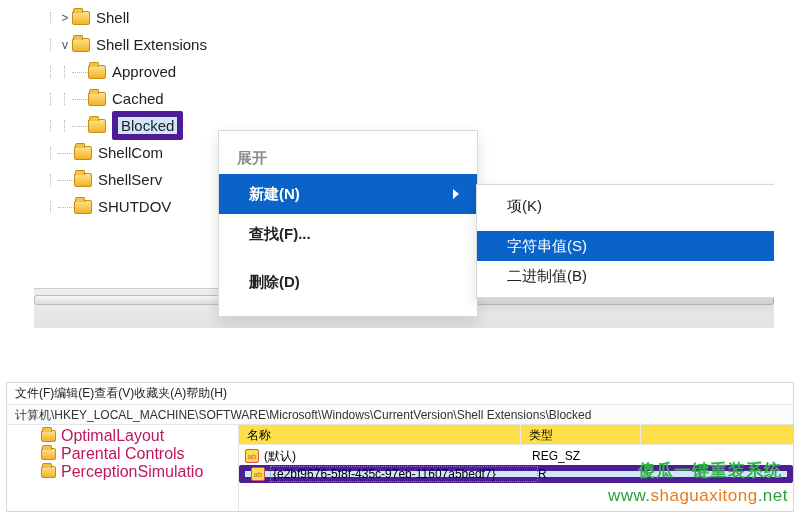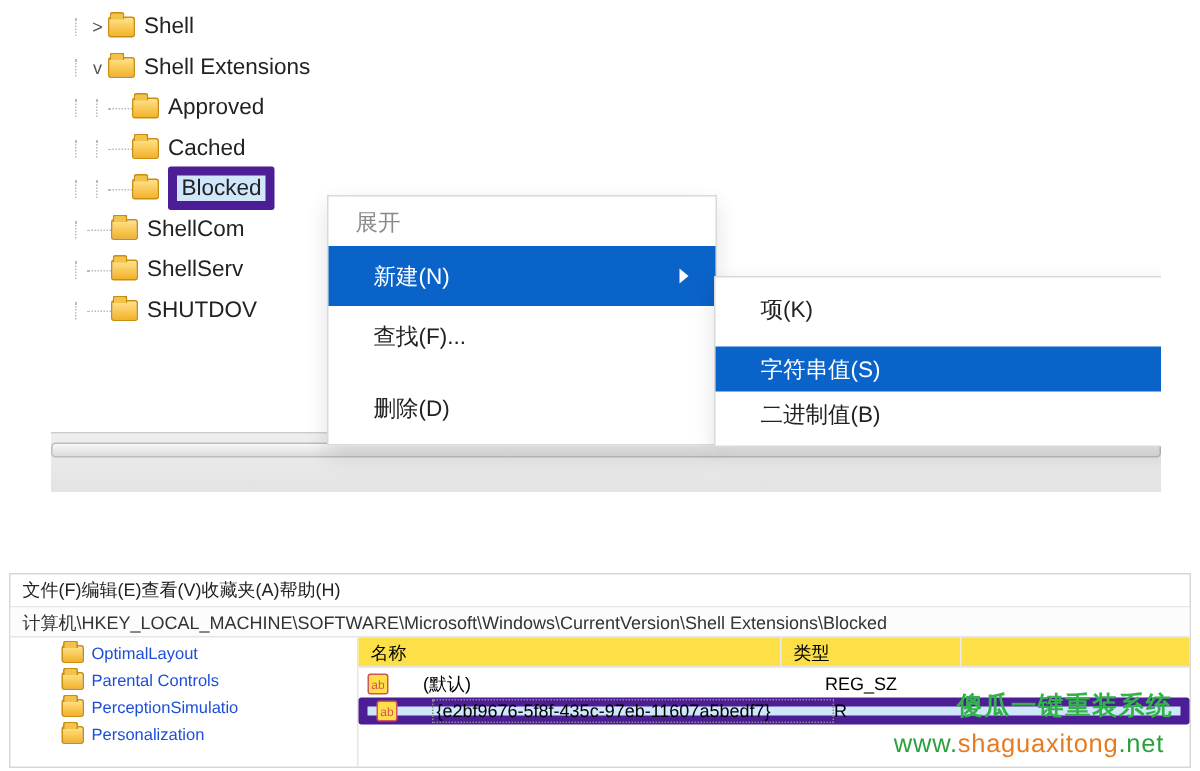--- a/index.html
+++ b/index.html
@@ -74,22 +74,23 @@
     border:1px solid #bcbcbc; border-radius:3px;
   }
 
   
   .menu1 {
     position:absolute; left:184px; top:130px;
     width:260px;
     background:#fff;
     border:1px solid #d9d9d9;
     box-shadow:0 6px 14px rgba(0,0,0,.12);
-    padding:4px 0;
+    padding:14px 0;
     font-size:15px;
+    font-weight:bold;
   }
   .menu1 .hdr {
     color:#8a8a8a; padding:4px 18px 6px 18px;
   }
   .menu1 .item {
     display:flex; align-items:center; justify-content:space-between;
     height:40px; padding:0 18px 0 30px;
     color:#222;
   }
   .menu1 .item.hi { background:#0a63c9; color:#fff; }
@@ -129,21 +130,21 @@
     height:20px; font-size:12px; color:#333;
     padding:2px 8px; background:#fcfcfc;
     border-bottom:1px solid #e6e6e6;
     white-space:nowrap; overflow:hidden;
   }
   .body {
     display:flex; height:calc(100% - 42px);
   }
   .tree2 {
     width:232px; border-right:1px solid #e6e6e6;
-    padding:2px 0 0 0; font-size:11px; color:#1d4ed8;
+    padding:2px 0 0 0; font-size:16px; color:#be185d;
     position:relative;
   }
   .tree2 .row {
     height:18px; display:flex; align-items:center;
     padding-left:34px; white-space:nowrap;
   }
   .tree2 .folder { width:15px; height:12px; margin-right:5px; }
 
   .list {
     flex:1; position:relative; font-size:12px;
@@ -151,37 +152,37 @@
   .list .hdr {
     height:20px; display:flex; border-bottom:1px solid #e6e6e6;
     background:#fde047;
   }
   .list .hdr div { padding:2px 8px; border-right:1px solid #ececec; }
   .list .rows { padding:2px 0; }
   .list .r {
     height:18px; display:flex; align-items:center; padding-left:6px;
   }
   .regicon {
-    width:14px; height:14px; margin-right:23px;
+    width:14px; height:14px; margin-right:5px;
     border:1px solid #d35454; border-radius:2px;
     display:inline-flex; align-items:center; justify-content:center;
     font-size:8px; color:#d35454; background:#fde047;
   }
   .list .r.sel span.txt {
     border:1px dotted #888; padding:0 2px;
   }
 
   
   .wm1 {
     position:absolute; right:18px; bottom:32px;
     font-size:17px; font-weight:700; color:#33b24a; letter-spacing:1px;
     white-space:nowrap;
   }
   .wm2 {
-    position:absolute; right:24px; bottom:8px;
+    position:absolute; right:12px; bottom:8px;
     font-size:17px; color:#2aa03e; letter-spacing:.5px;
   }
   .wm2 .g { color:#2aa03e; }
   .wm2 .o { color:#e67b1f; }
 </style>
 </head>
 <body>
 
 <div class="top-panel">
 
@@ -288,24 +289,20 @@
         <span class="folder"></span>
         <span>OptimalLayout</span>
       </div>
       <div class="row">
         <span class="folder"></span>
         <span>Parental Controls</span>
       </div>
       <div class="row">
         <span class="folder"></span>
         <span>PerceptionSimulatio</span>
-      </div>
-      <div class="row">
-        <span class="folder"></span>
-        <span>Personalization</span>
       </div>
     </div>
     <div class="list">
       <div class="hdr">
         <div style="width:282px">名称</div>
         <div style="width:120px">类型</div>
       </div>
       <div class="rows">
         <div class="r">
           <span class="regicon">ab</span>

